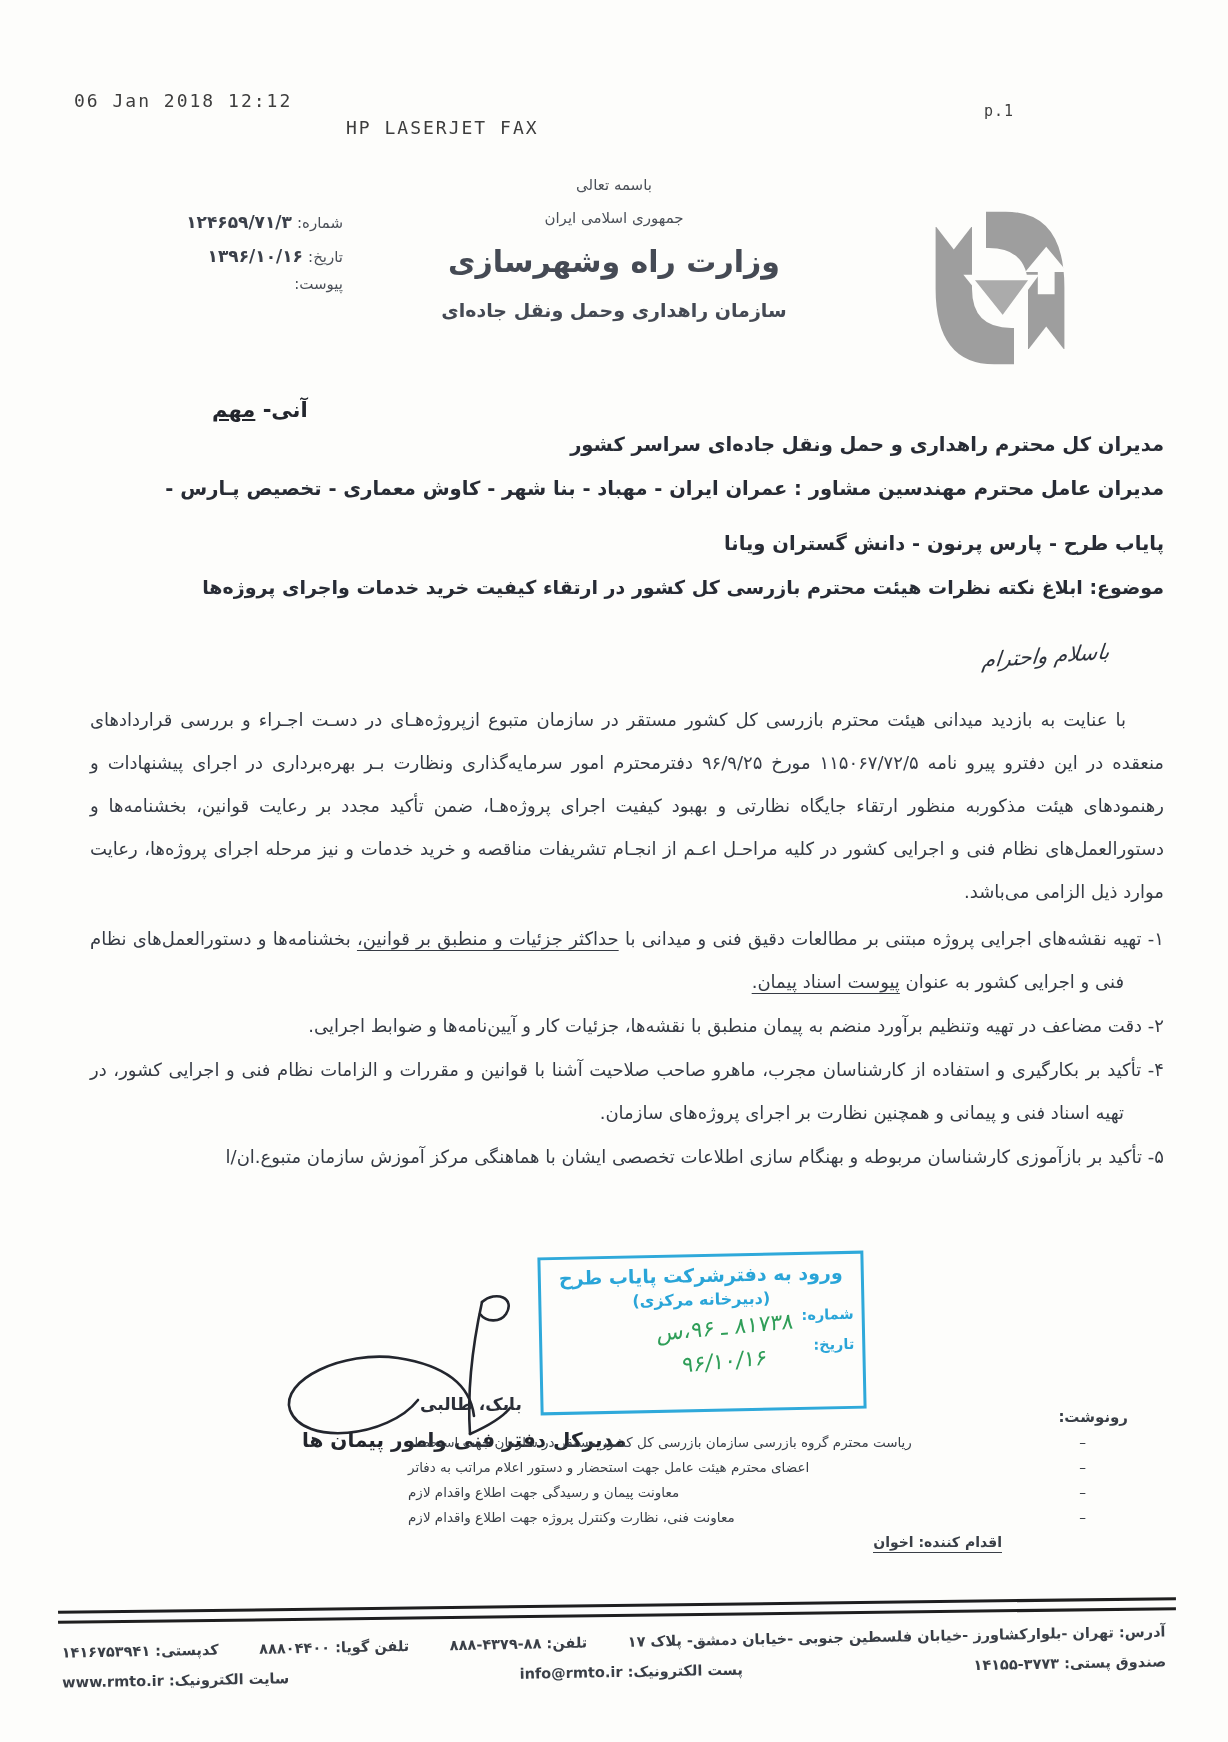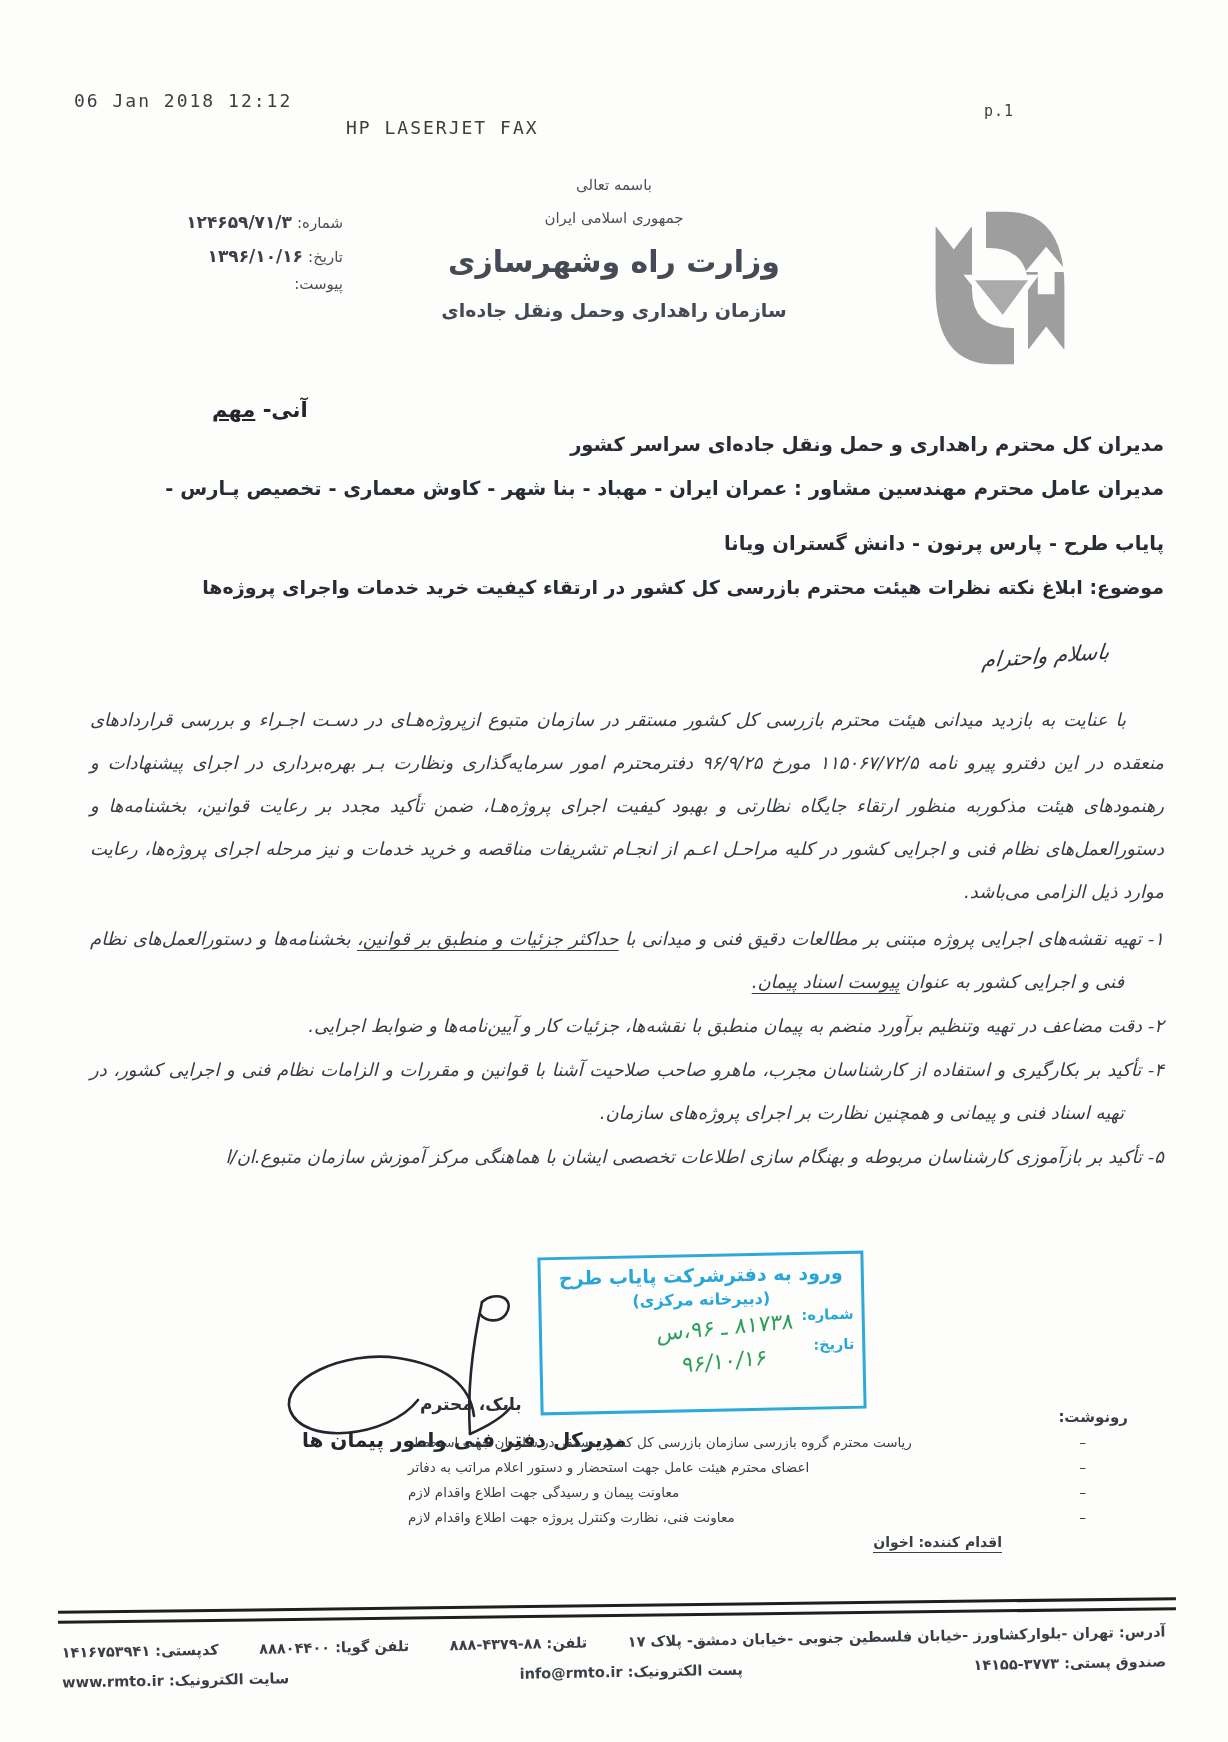--- a/index.html
+++ b/index.html
@@ -34,21 +34,21 @@
     font-weight:bold;font-size:19.5px;color:#282c35;line-height:30px;}
   .rc-l1{margin-bottom:14px;}
   .rc-l2{margin-bottom:25px;}
   .rc-l3{margin-bottom:13px;}
   .subject{font-size:19px;}
   
   .salutation{position:absolute;right:118px;top:644px;direction:rtl;font-size:21px;color:#2e333c;
     transform:rotate(-4deg) skewX(-10deg);font-style:italic;letter-spacing:1px;}
   
   .main-text{position:absolute;right:64px;left:90px;top:698px;direction:rtl;color:#363b44;
-    font-size:18px;line-height:43px;font-style:italic;}
+    font-size:18px;line-height:43px;}
   .body-par{text-align:justify;text-indent:38px;margin:0 0 4px 0;}
   .num-list{margin:0;}
   .li{text-align:justify;padding-right:40px;text-indent:-40px;margin-bottom:1px;}
   .li .num{font-weight:normal;}
   .li u{text-underline-offset:5px;}
   
   .stamp{position:absolute;left:539px;top:1254px;width:320px;height:152px;
     border:3.5px solid #2fa9da;transform:rotate(-1.2deg);direction:rtl;color:#2aa5d8;}
   .stamp-l1{text-align:center;font-weight:bold;font-size:19px;margin-top:7px;}
   .stamp-l2{text-align:center;font-weight:bold;font-size:16px;margin-top:4px;}
@@ -174,21 +174,21 @@
   </div>
 
   <svg class="sig-svg" viewBox="0 0 310 165" aria-hidden="true">
     <g fill="none" stroke="#23262e" stroke-width="2.6" stroke-linecap="round">
       <path d="M160,112 C130,150 45,158 32,122 C22,92 85,62 140,70 C185,77 212,95 216,128"></path>
       <path d="M224,14 C214,60 209,102 212,146"></path>
       <path d="M224,14 C238,2 258,10 248,26 C242,35 228,34 222,26"></path>
       <path d="M212,146 C230,138 244,130 252,120"></path>
     </g>
   </svg>
-  <div class="sig-name">بابک، محترم</div>
+  <div class="sig-name">بابک، طالبی</div>
   <div class="sig-title">مدیرکل دفتر فنی وامور پیمان ها</div>
 
   <div class="cc">
     <div class="cc-label">رونوشت:</div>
     <ul class="cc-items">
       <li><span>ریاست محترم گروه بازرسی سازمان بازرسی کل کشور مستقر در سازمان جهت استحضار</span></li>
       <li><span>اعضای محترم هیئت عامل جهت استحضار و دستور اعلام مراتب به دفاتر</span></li>
       <li><span>معاونت پیمان و رسیدگی جهت اطلاع واقدام لازم</span></li>
       <li><span>معاونت فنی، نظارت وکنترل پروژه جهت اطلاع واقدام لازم</span></li>
     </ul>

